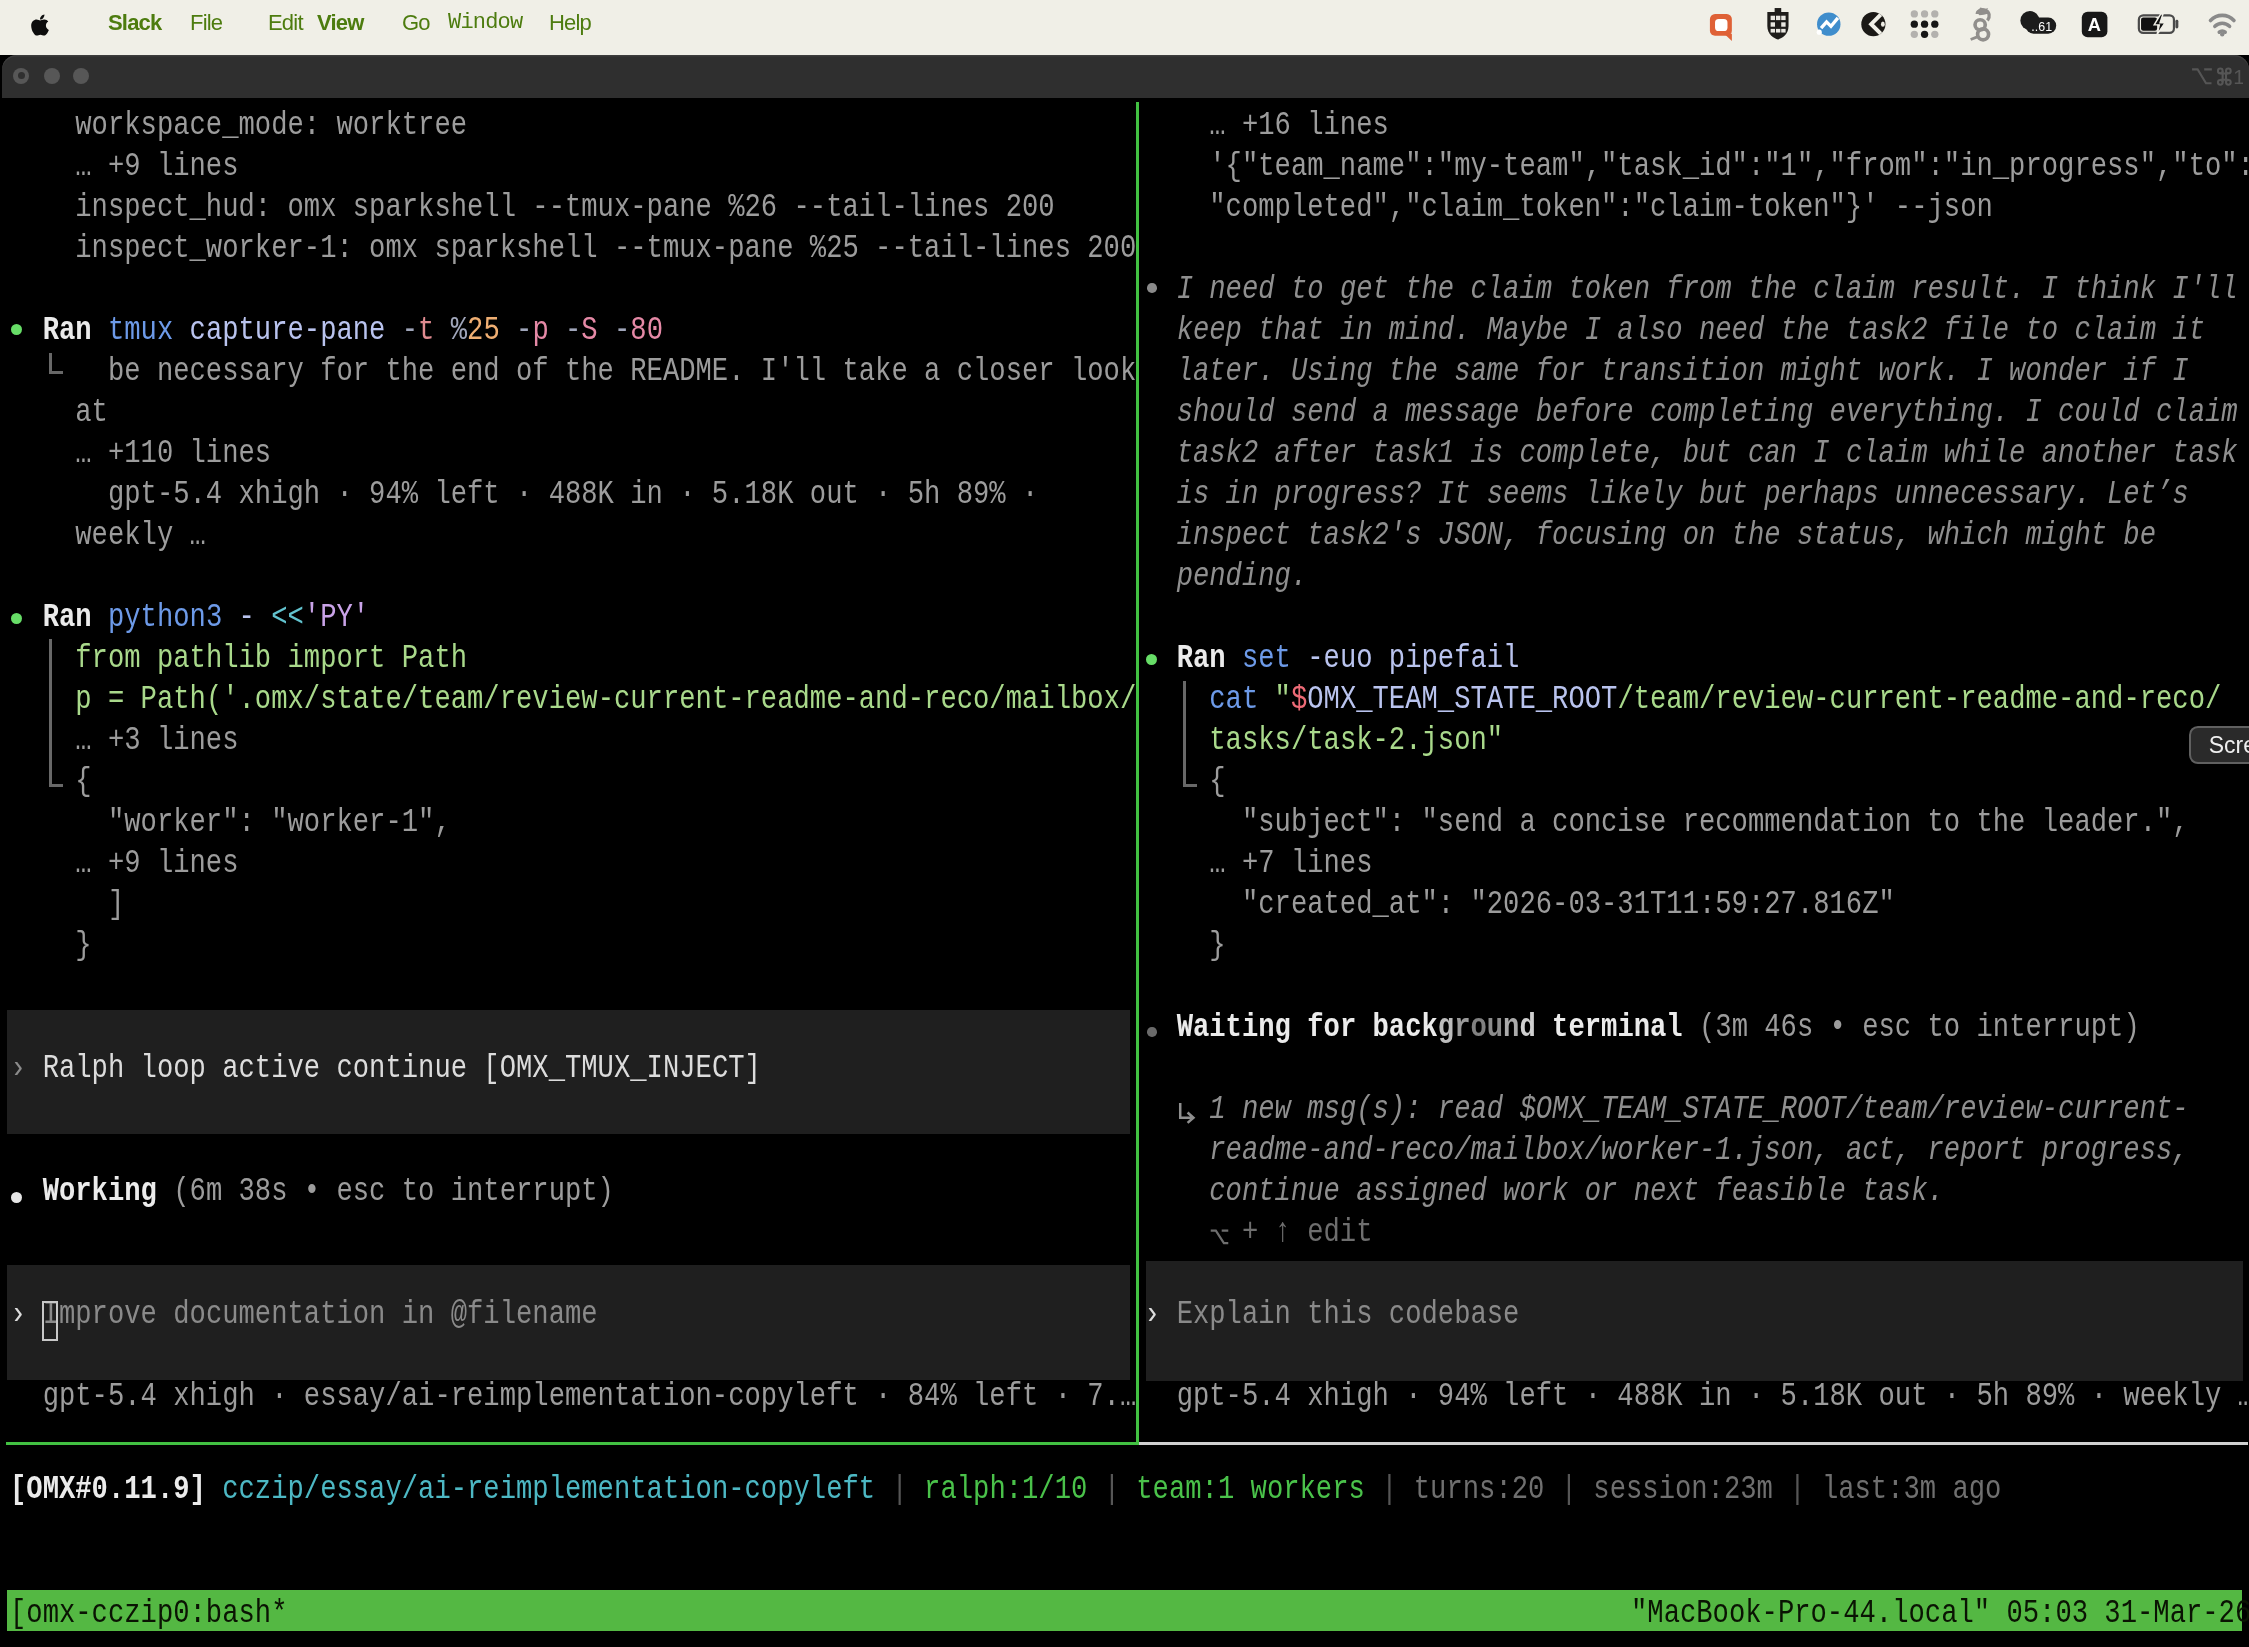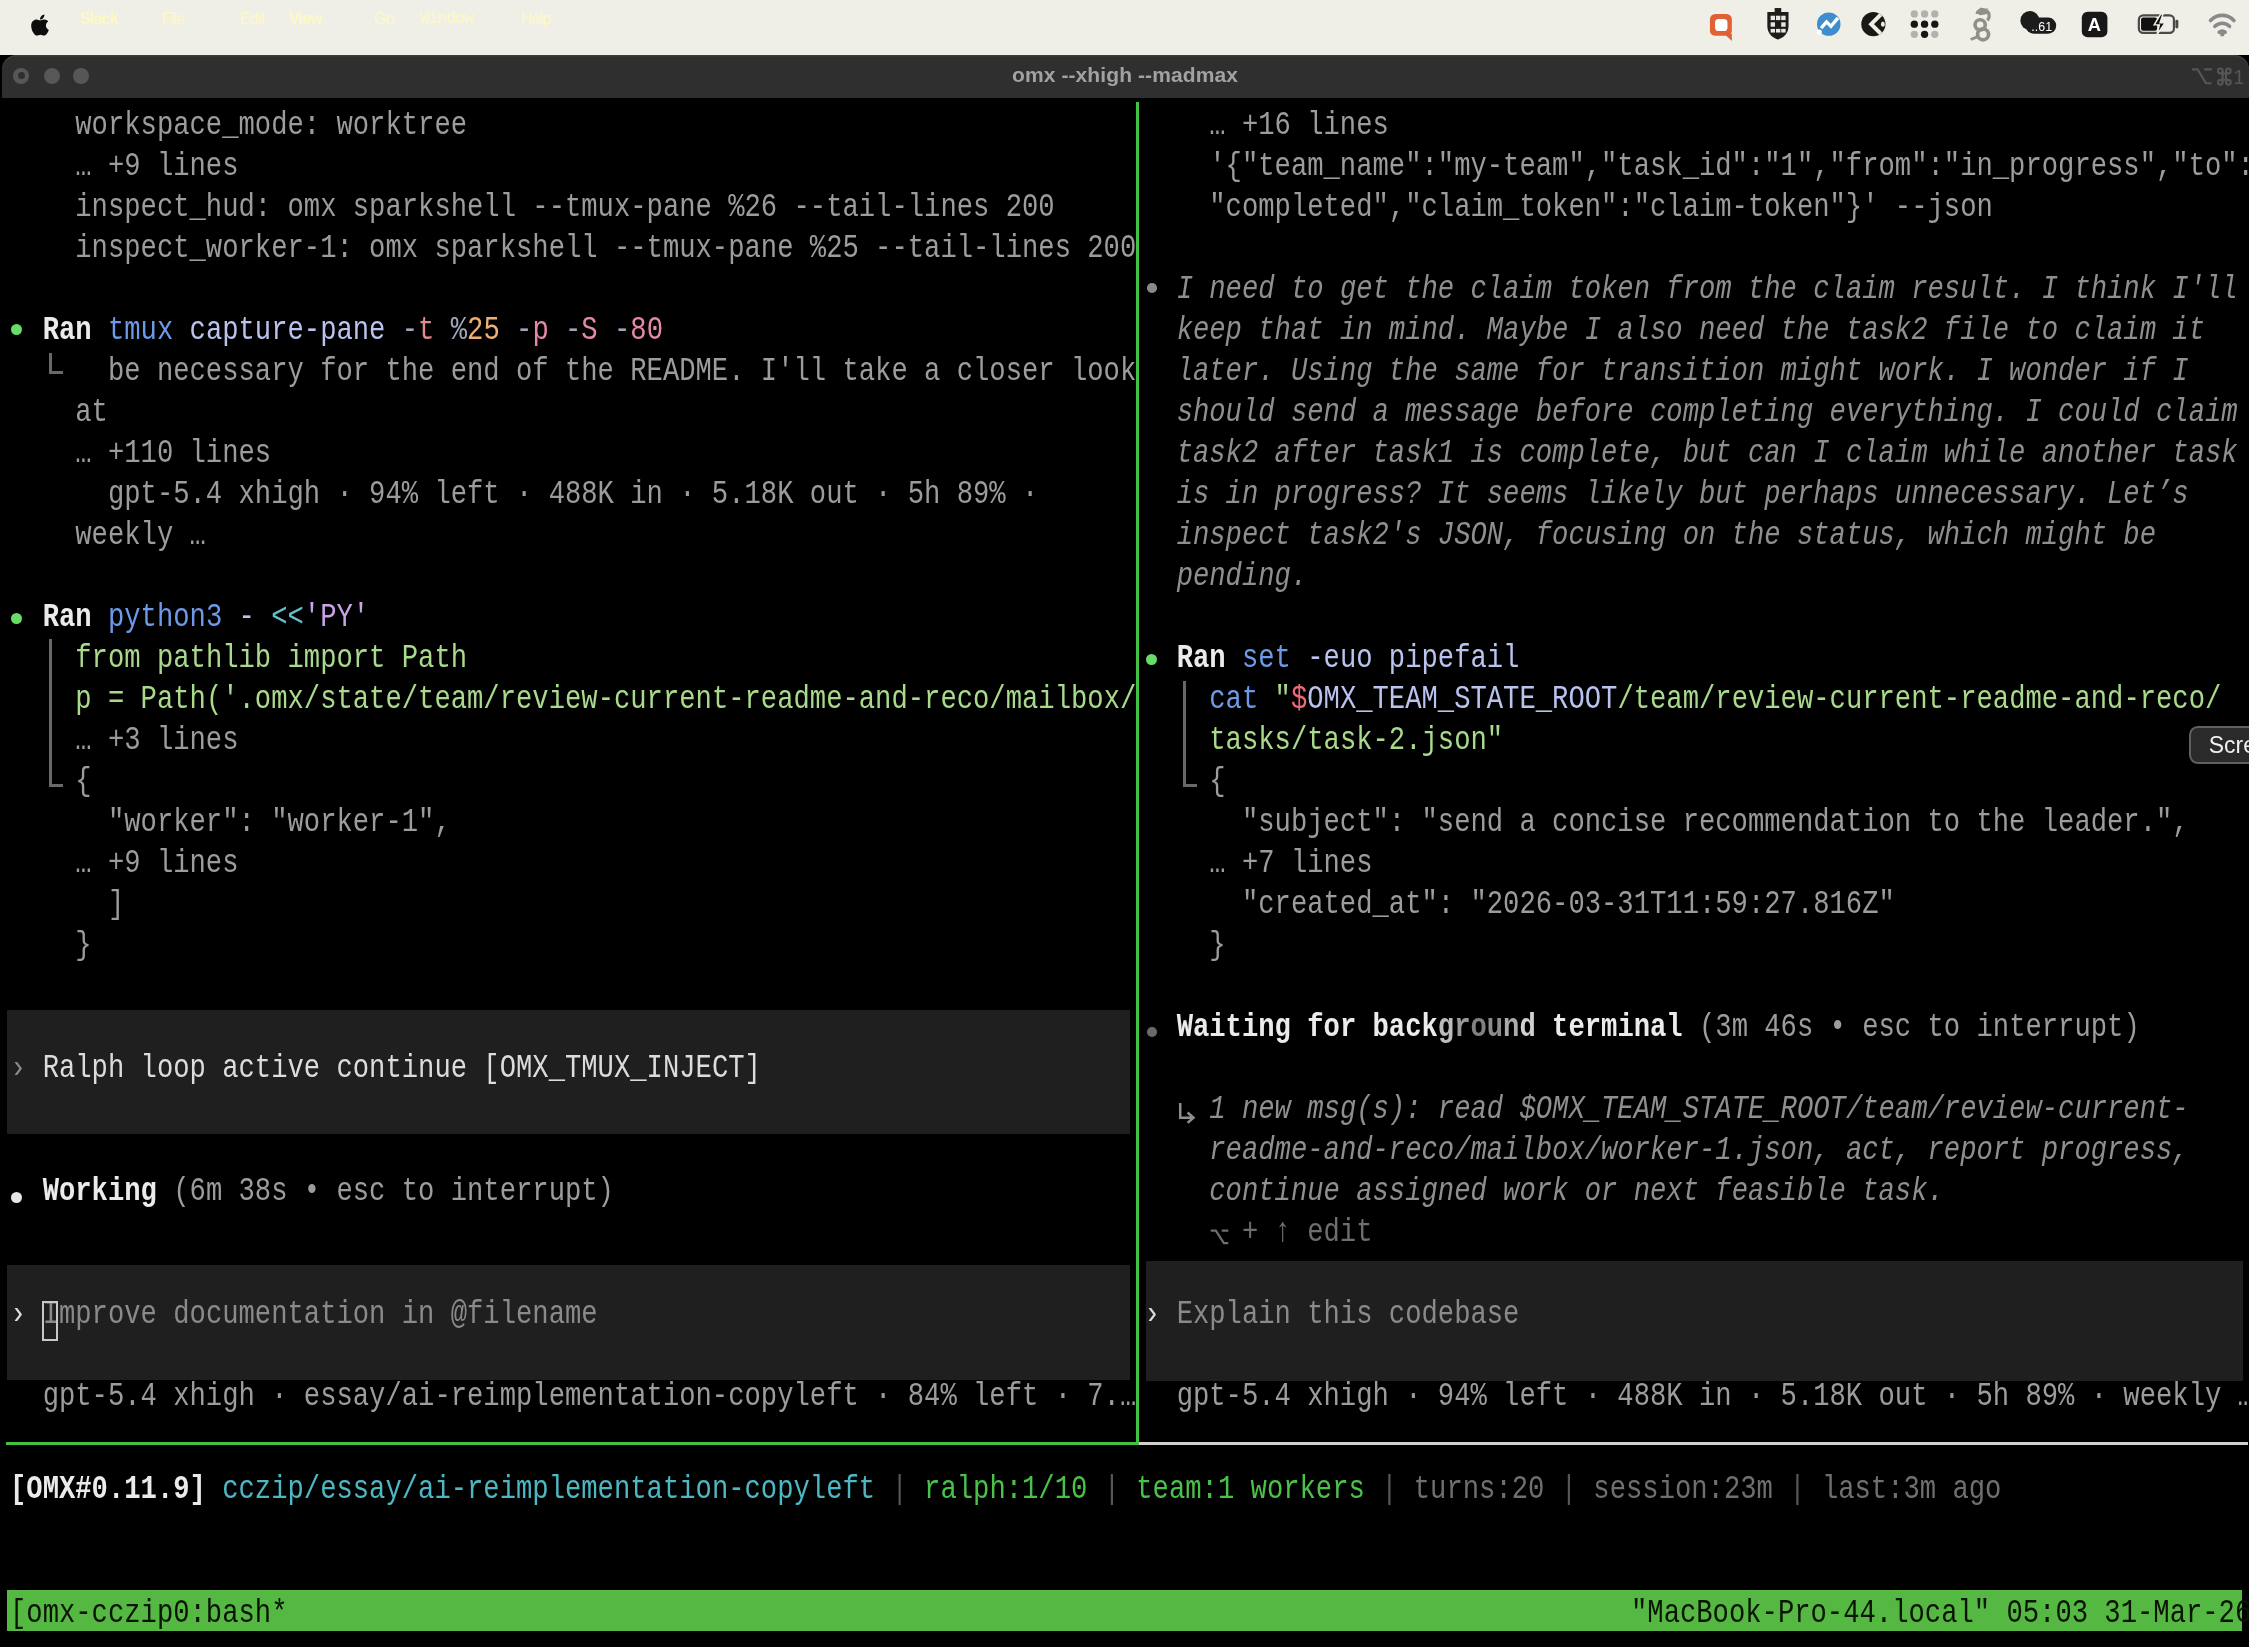--- a/index.html
+++ b/index.html
@@ -1,17 +1,17 @@
 <!DOCTYPE html>
 <html style="font-size:11.8px"><head><meta charset="utf-8"><style>
   html,body{margin:0;padding:0;background:#000;}
   body{width:2250px;height:1648px;position:relative;overflow:hidden;font-family:"Liberation Sans",sans-serif;}
   .abs{position:absolute;}
   #menubar{left:0;top:0;width:2250px;height:55px;background:#f0efe7;}
-  .mi{position:absolute;top:10.3px;font-size:16px;color:#fef9c3;white-space:nowrap;letter-spacing:-0.8px;}
+  .mi{position:absolute;top:10.3px;font-size:22px;color:#4d7c0f;white-space:nowrap;letter-spacing:-0.8px;margin-left:28px;}
   #win{left:1.5px;top:55px;width:2247px;height:1587px;background:#000;border-radius:14.8px;}
   #titlebar{position:absolute;left:0;top:0;width:100%;height:43px;background:#2f2f2f;border-radius:14.8px 14.8px 0 0;box-shadow:inset 0 1.5px 0 #3d3d3d;}
   .tl{position:absolute;top:12.5px;width:16px;height:16px;border-radius:50%;background:#575757;}
   #title{position:absolute;top:8px;width:100%;text-align:center;font-size:21px;font-weight:bold;color:#a2a2a2;letter-spacing:0.1px;}
   pre{margin:0;position:absolute;font-family:"Liberation Mono",monospace;font-size:34px;line-height:41px;color:#9c9c9c;letter-spacing:0;transform:scaleX(0.8);transform-origin:0 0;}
   .b{color:#ebebeb;font-weight:bold;}
   .wt{color:#dcdcdc;}
   .fdash{color:#a0a6ba;}
   .dg{color:#8a8a8a;}
   .dim{color:#6e6e6e;}
@@ -97,21 +97,20 @@
       <circle cx="814" cy="47" r="3" fill="#8a8a8a" stroke="none"></circle>
     </g>
 </svg>
 <div class="abs" id="win">
   <div id="titlebar">
     <div class="tl" style="left:11.8px;">
         <div style="position:absolute;left:4.4px;top:4.4px;width:7.4px;height:7.4px;border-radius:50%;background:#2f2f2f;"></div>
       </div>
     <div class="tl" style="left:42px;"></div>
     <div class="tl" style="left:71px;"></div>
-    <div id="title">omx --xhigh --madmax</div>
   </div>
 </div>
 <svg class="abs" style="left:2191px;top:66px;" width="52" height="22" viewBox="0 0 70 30">
 <g stroke="#565656" stroke-width="3" fill="none">
 <path d="M1 4.5 h7.5 l11.5 19 h7.5 M17.5 4.5 h10.5"></path>
 </g>
 <g stroke="#565656" stroke-width="2.8" fill="none">
 <path d="M39.5 10.2 h11 M39.5 18.8 h11 M42.7 7 v15 M47.3 7 v15"></path>
 <circle cx="39.5" cy="6.7" r="3.2"></circle>
       <circle cx="50.5" cy="6.7" r="3.2"></circle>

